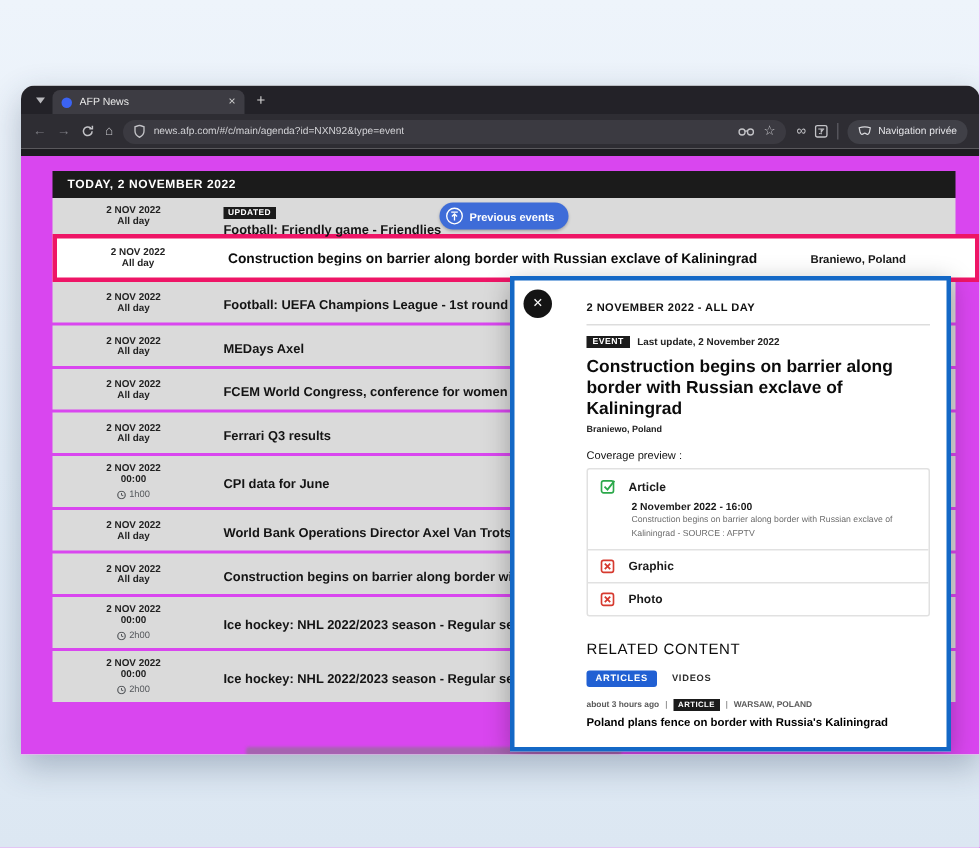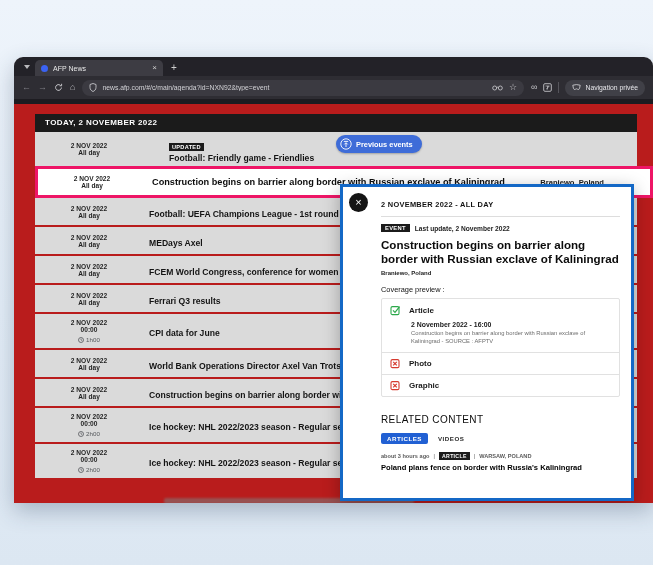--- a/index.html
+++ b/index.html
@@ -29,56 +29,56 @@
   .url-text { color:#d2d2d6; font-size:6.8px; white-space:nowrap; overflow:hidden; flex:1; }
   .urlbar-right { display:flex; align-items:center; gap:6px; }
   .toolbar-right { display:flex; align-items:center; gap:6px; }
   .tb-sep { width:1px; height:11px; background:#55545b; }
   .private-pill { height:16px; background:#404047; border-radius:8px; display:flex; align-items:center; gap:4px;
     padding:0 7px; }
   .private-label { color:#e6e6ea; font-size:6.8px; white-space:nowrap; }
   .under-strip { height:5px; background:#1d1c21; }
 
   
-  .pagearea { position:relative; height:399px; background:#b91c1c; overflow:hidden; }
+  .pagearea { position:relative; height:399px; background:#d946ef; overflow:hidden; }
   .day-header { margin:10px 0 0 21px; width:602px; height:18px; background:#1b1b1b; color:#fff;
     font-size:8px; font-weight:bold; letter-spacing:.4px; line-height:18px; padding-left:10px; }
 
   .evrow { margin-left:21px; width:602px; background:#dadada; display:flex; align-items:center; }
   .evrow + .evrow { margin-top:2px; }
   .datecol { width:108px; flex:none; text-align:center; color:#1f1f1f; }
   .datecol .d { font-size:6.6px; font-weight:bold; }
   .datecol .t { font-size:6.6px; font-weight:bold; }
   .datecol .dur { font-size:6.2px; color:#55585c; display:flex; align-items:center; justify-content:center; gap:2px; margin-top:3px; }
   .titlecol { flex:1; min-width:0; padding-left:6px; white-space:nowrap; overflow:hidden; }
   .ev-title { font-size:8.6px; font-weight:bold; color:#141414; }
-  .row-a { height:34px;gap:20px; }
+  .row-a { height:24px; }
   .row-std { height:27px; }
   .row-dur { height:34px; }
   .updated-badge { display:inline-block; background:#1b1b1b; color:#fff; font-size:5.6px; font-weight:bold;
     padding:1px 3px; margin-bottom:1px; letter-spacing:.3px; }
 
   .prev-btn { position:absolute; left:279px; top:31px; height:18px; background:#3e6cd8; border-radius:9px;
     color:#fff; font-size:7.4px; font-weight:bold; display:flex; align-items:center; gap:4px; padding:0 9px 0 4px;
-    box-shadow:0 1px 2px rgba(0,0,0,.25);margin-left:43px; }
+    box-shadow:0 1px 2px rgba(0,0,0,.25); }
 
   .hl-row { margin-left:21px; width:618px; height:32px; background:#fff; border:3px solid #ee1566;
     display:flex; align-items:center; }
   .hl-title { font-size:9.2px; font-weight:bold; color:#0d0d0d; flex:1; min-width:0; white-space:nowrap; overflow:hidden; padding-left:6px; }
   .hl-loc { font-size:7.6px; font-weight:bold; color:#1a1a1a; margin:0 46px 0 8px; white-space:nowrap; }
 
   .cutoff-smudge { position:absolute; left:150px; top:394px; width:250px; height:6px; background:#7d7d7d;
     opacity:.55; filter:blur(1.2px); border-radius:2px; }
 
   
   .modal { position:absolute; left:326px; top:80px; width:294px; height:317px; background:#fff;
     border:3px solid #1468c6; box-shadow:0 4px 16px rgba(0,0,0,.28); padding:9px 11px 6px 9px; }
   .modal-close { position:absolute; left:6px; top:6px; width:19px; height:19px; border-radius:50%; background:#141414;
     color:#fff; font-size:11px; line-height:18px; text-align:center; }
-  .modal-inner { margin-left:29px; }
+  .modal-inner { margin-left:39px; }
   .m-date { font-size:7.4px; font-weight:bold; letter-spacing:.3px; color:#111; padding:4px 0 7px;
     border-bottom:1px solid #ddd; }
   .m-meta { display:flex; align-items:center; gap:5px; margin-top:7px; }
   .event-badge { background:#1b1b1b; color:#fff; font-size:5.8px; font-weight:bold; padding:1px 4px; letter-spacing:.3px; }
   .m-update { font-size:6.6px; font-weight:bold; color:#222; }
   .m-title { font-size:11.6px; font-weight:bold; line-height:1.22; color:#0b0b0b; margin-top:6px; }
   .m-loc { font-size:6px; font-weight:bold; color:#222; margin-top:4px; }
   .cov-label { font-size:7.4px; font-weight:normal; color:#111; margin:9px 0 4px; }
   .cov-list { border:1px solid #e1e1e1; border-radius:2px; }
   .cov-row { display:flex; align-items:center; gap:8px; height:22px; padding:0 8px; }
@@ -323,29 +323,29 @@
           <div class="cov-detail">
             <div class="cov-dtime">2 November 2022 - 16:00</div>
             <div class="cov-dtext">Construction begins on barrier along border with Russian exclave of Kaliningrad - SOURCE : AFPTV</div>
           </div>
 
           <div class="cov-row">
             <svg width="11" height="11" viewBox="0 0 11 11">
                 <rect x="1" y="1.6" width="8" height="8" rx="1.4" fill="none" stroke="#d63a2f" stroke-width="1.1"></rect>
                 <path d="M3.2 3.8 L6.8 7.4 M6.8 3.8 L3.2 7.4" fill="none" stroke="#d63a2f" stroke-width="1.2"></path>
               </svg>
-            <span class="cov-name">Photo</span>
+            <span class="cov-name">Graphic</span>
           </div>
 
           <div class="cov-row">
             <svg width="11" height="11" viewBox="0 0 11 11">
                 <rect x="1" y="1.6" width="8" height="8" rx="1.4" fill="none" stroke="#d63a2f" stroke-width="1.1"></rect>
                 <path d="M3.2 3.8 L6.8 7.4 M6.8 3.8 L3.2 7.4" fill="none" stroke="#d63a2f" stroke-width="1.2"></path>
               </svg>
-            <span class="cov-name">Graphic</span>
+            <span class="cov-name">Photo</span>
           </div>
         </div>
 
         <div class="rel-head">RELATED CONTENT</div>
         <div class="rel-tabs">
           <span class="tab-pill">ARTICLES</span>
           <span class="tab-plain">VIDEOS</span>
         </div>
         <div class="rel-item">
           <div class="rel-meta">

